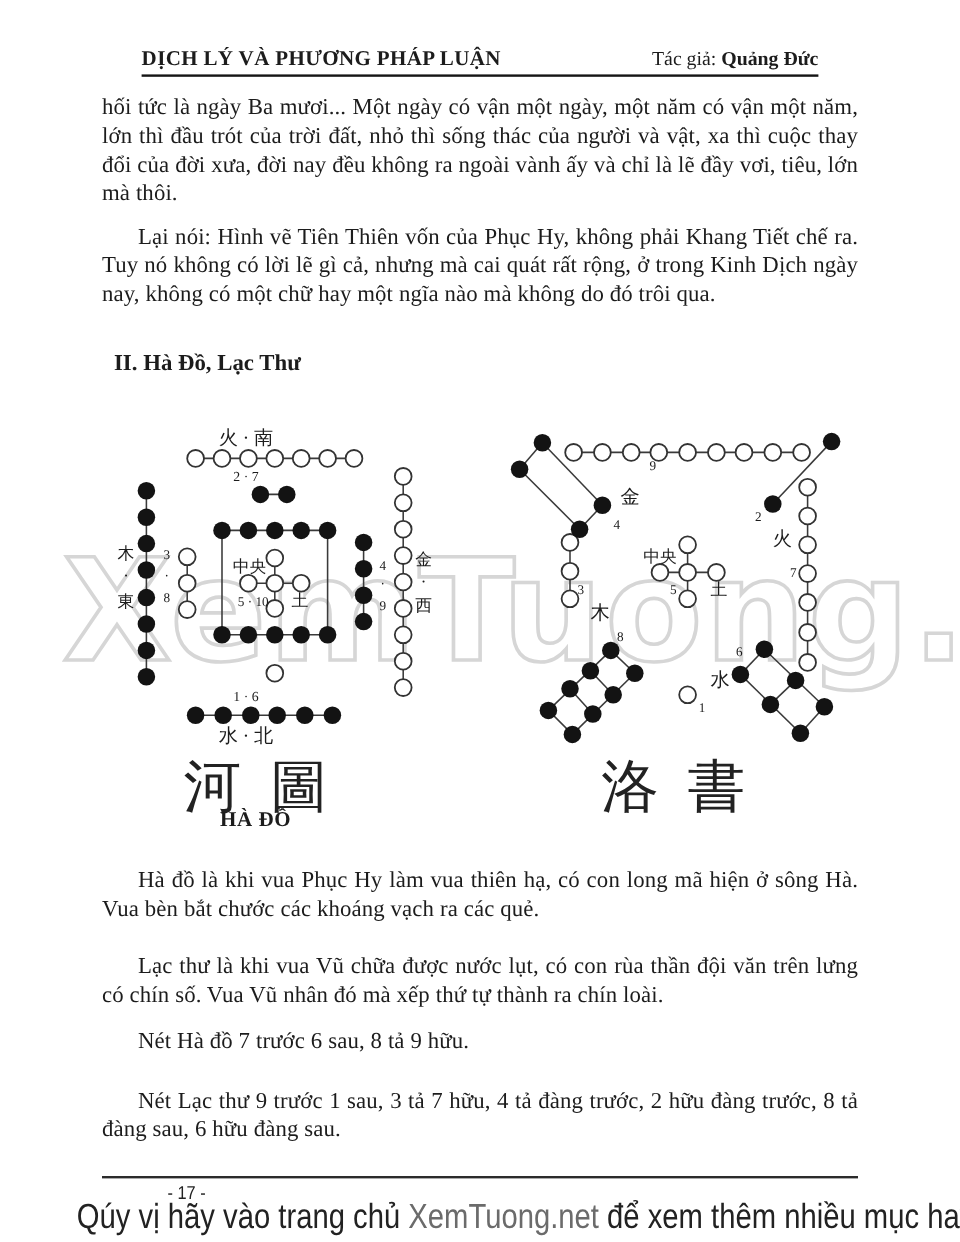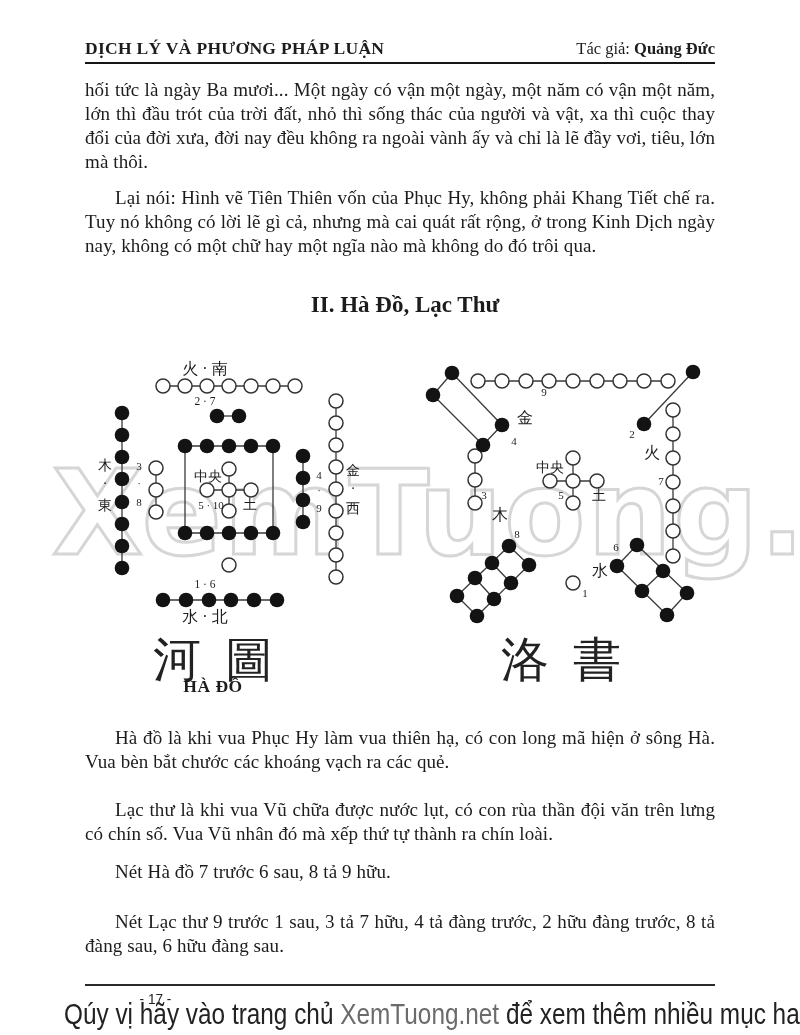--- a/index.html
+++ b/index.html
@@ -3,35 +3,35 @@
 <meta charset="utf-8">
 <style>
   html,body{margin:0;padding:0;background:#888;}
   .page{
     position:relative;width:800px;height:1035px;background:#fff;
     font-family:"Liberation Serif",serif;color:#1c1c1c;overflow:hidden;
   }
   
   .hdr{
     display:flex;justify-content:space-between;align-items:flex-end;
-    margin:0 85px;padding-top:38px;padding-bottom:3px;
+    margin:0 118px;padding-top:38px;padding-bottom:3px;
     border-bottom:2px solid #151515;
   }
   .hdr-title{font-size:17.5px;font-weight:bold;letter-spacing:.3px;}
   .hdr-author{font-size:16.5px;text-align:center;}
   .hdr-author b{font-weight:bold;}
   
   .para{
     margin:12px 85px 0;font-size:19px;line-height:24px;
     text-align:justify;letter-spacing:.1px;
   }
   .para.first{margin-top:14px;}
   .para.indent{text-indent:30px;}
   .sec-heading{
-    margin:34px 85px 0;padding-left:10px;font-size:23px;font-weight:bold;text-align:center;
+    margin:34px 85px 0;padding-left:10px;font-size:19px;font-weight:bold;
   }
   
   .figure{position:relative;width:800px;height:370px;margin-top:26px;}
   .wm{
     position:absolute;left:52px;top:100px;z-index:0;white-space:nowrap;
     font-family:"DejaVu Sans",sans-serif;font-weight:bold;font-size:118px;
     letter-spacing:2px;color:#ffffff;-webkit-text-stroke:3px #d6d6d6;
   }
   .diagram{position:absolute;z-index:1;}
   .diagram.hado{left:60px;top:4px;}

